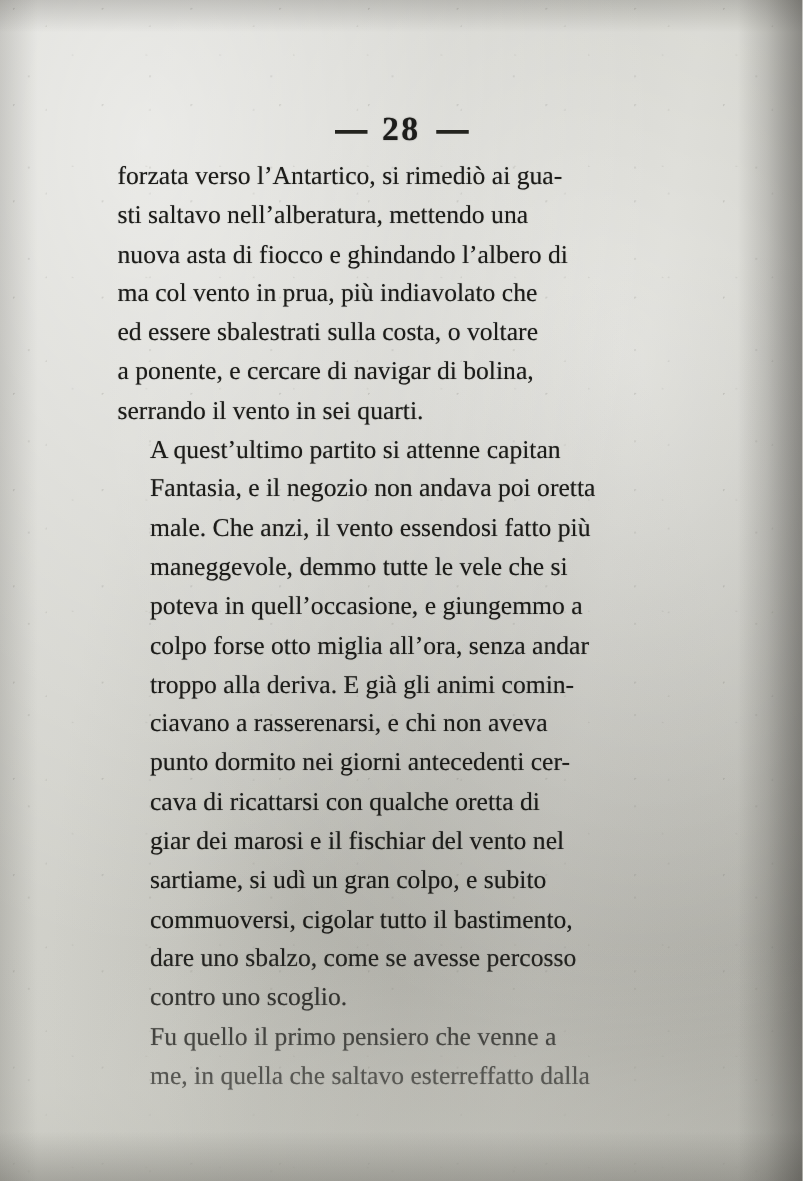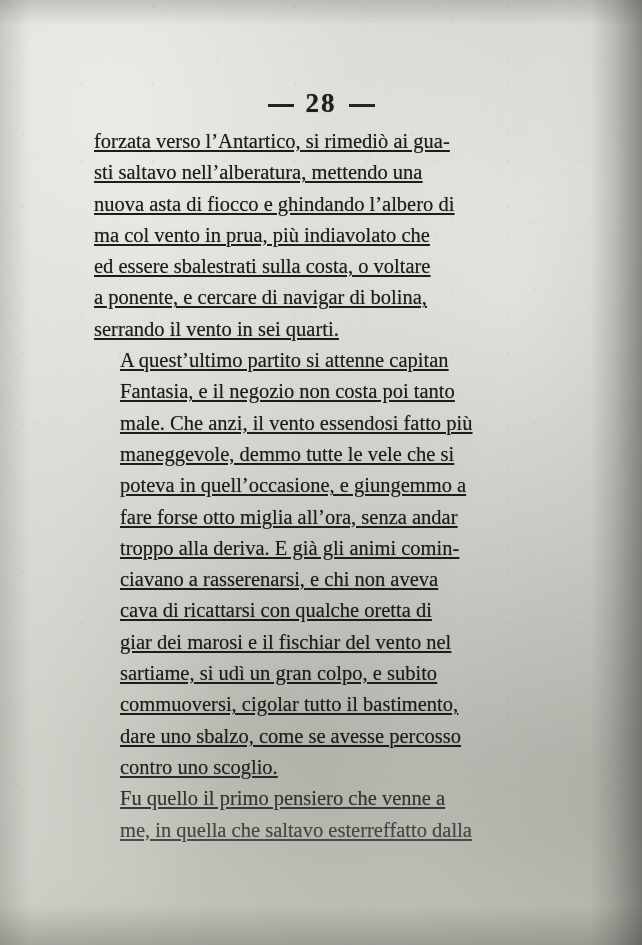--- a/index.html
+++ b/index.html
@@ -129,21 +129,20 @@
   .para {
     margin: 0;
     text-indent: 0;
   }
   .para + .para {
     text-indent: 26px;
   }
   .line {
     display: block;
     white-space: nowrap;
-    text-decoration: underline;
   }
 
   
   #fade-overlay {
     position: absolute;
     left: 0;
     bottom: 0;
     width: 642px;
     height: 190px;
     background: linear-gradient(to bottom, rgba(205,205,198,0) 0%, rgba(205,205,198,0.35) 60%, rgba(198,198,190,0.6) 100%);
@@ -168,27 +167,28 @@
         <span class="line">sti saltavo nell’alberatura, mettendo una</span>
         <span class="line">nuova asta di fiocco e ghindando l’albero di</span>
         <span class="line">ma col vento in prua, più indiavolato che</span>
         <span class="line">ed essere sbalestrati sulla costa, o voltare</span>
         <span class="line">a ponente, e cercare di navigar di bolina,</span>
         <span class="line">serrando il vento in sei quarti.</span>
       </p>
 
       <p class="para">
         <span class="line">A quest’ultimo partito si attenne capitan</span>
-        <span class="line">Fantasia, e il negozio non costa poi tanto</span>
+        <span class="line">Fantasia, e il negozio non andava poi oretta</span>
         <span class="line">male. Che anzi, il vento essendosi fatto più</span>
         <span class="line">maneggevole, demmo tutte le vele che si</span>
         <span class="line">poteva in quell’occasione, e giungemmo a</span>
-        <span class="line">fare forse otto miglia all’ora, senza andar</span>
+        <span class="line">colpo forse otto miglia all’ora, senza andar</span>
         <span class="line">troppo alla deriva. E già gli animi comin-</span>
         <span class="line">ciavano a rasserenarsi, e chi non aveva</span>
+        <span class="line">punto dormito nei giorni antecedenti cer-</span>
         <span class="line">cava di ricattarsi con qualche oretta di</span>
         <span class="line">giar dei marosi e il fischiar del vento nel</span>
         <span class="line">sartiame, si udì un gran colpo, e subito</span>
         <span class="line">commuoversi, cigolar tutto il bastimento,</span>
         <span class="line">dare uno sbalzo, come se avesse percosso</span>
         <span class="line">contro uno scoglio.</span>
       </p>
 
       <p class="para">
         <span class="line">Fu quello il primo pensiero che venne a</span>

